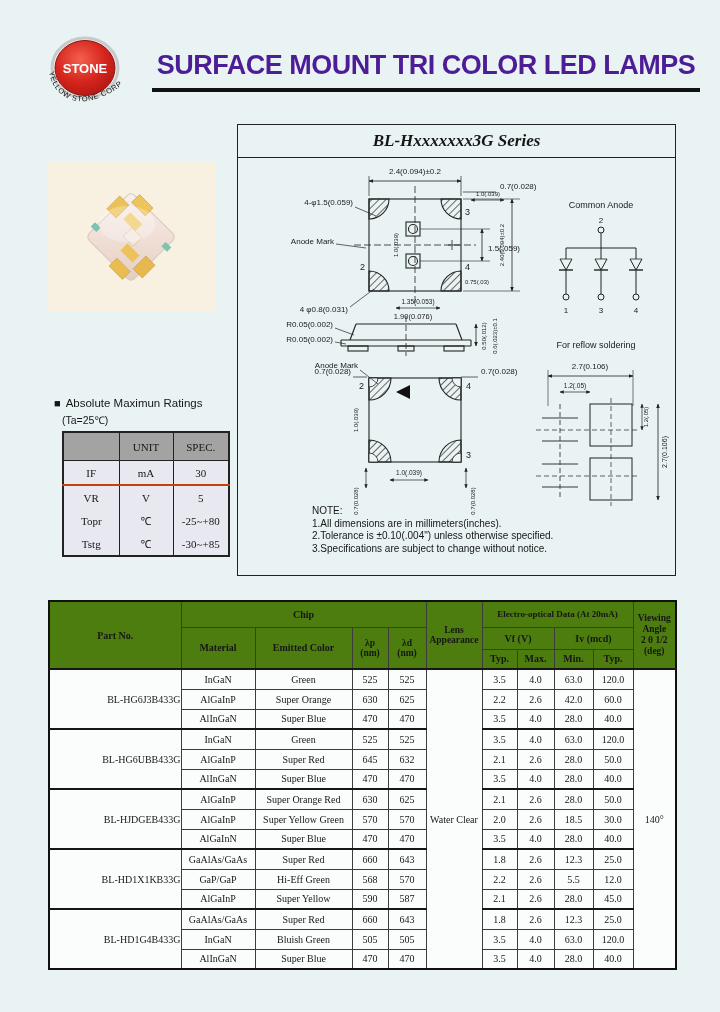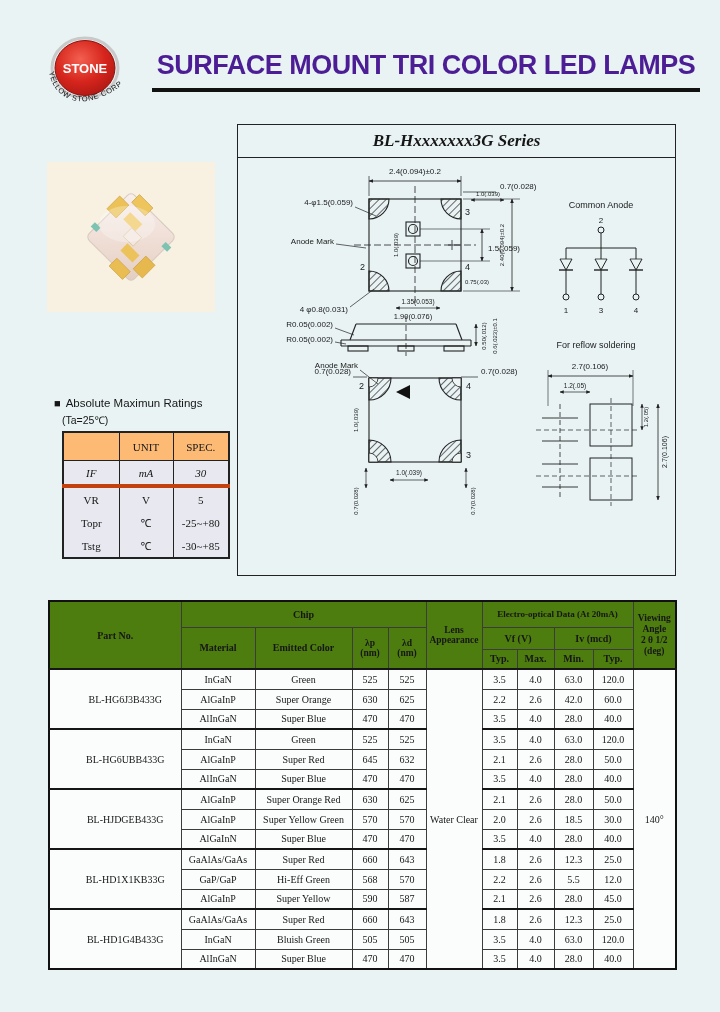--- a/index.html
+++ b/index.html
@@ -22,42 +22,42 @@
   
   .photo{position:absolute;left:47px;top:162px;width:168px;height:150px;}
 
   
   .amr-title{position:absolute;left:54px;top:397px;font-family:"Liberation Sans",sans-serif;font-size:11.5px;font-weight:normal;}
   .amr-title .sq{display:inline-block;margin-right:5px;font-size:11px;}
   .amr-cond{position:absolute;left:62px;top:413px;font-family:"Liberation Sans",sans-serif;font-size:10.5px;}
   .amr{position:absolute;left:62px;top:431px;border-collapse:collapse;border:2px solid #222;
        background:#e7e8f0;font-size:11px;table-layout:fixed;}
   .amr th,.amr td{text-align:center;padding:0;}
-  .amr th{background:#fdba74;height:27px;font-weight:normal;border-bottom:1px solid #222;}
+  .amr th{background:#a3a3a3;height:27px;font-weight:normal;border-bottom:1px solid #222;}
   .amr th + th,.amr td + td{border-left:1px solid #222;}
   .amr td{height:23px;}
-  .amr tbody tr:nth-child(1) td{border-bottom:4px solid #c2410c;font-style:italic;}
+  .amr tbody tr:nth-child(1) td{border-bottom:2px solid #c2410c;}
   .amr tbody tr:nth-child(4) td{border-bottom:2px solid #222;}
 
   
   .note{position:absolute;left:312px;top:505px;font-family:"Liberation Sans",sans-serif;font-size:10px;line-height:12.5px;}
 
   
   .spec{position:absolute;left:48px;top:600px;width:627px;border-collapse:collapse;border:2px solid #111;
         background:#fbfdfd;table-layout:fixed;font-size:10px;}
   .spec th,.spec td{border:1px solid #3c3c3c;text-align:center;padding:0;overflow:hidden;}
   .spec thead th{background:#4d7c0f;font-weight:bold;font-size:10px;}
   .spec thead .h1{height:26px;}
   .spec thead .h2{height:22px;}
   .spec thead .h3{height:20px;}
   .spec thead .eod{font-size:9px;white-space:nowrap;}
   .spec thead .small2{font-size:9.5px;line-height:10px;}
   .spec thead .viewh div{font-size:9.5px;line-height:11px;}
   .spec tbody tr{height:20px;}
-  .spec td.part{text-align:center;padding-left:20px;font-size:10px;}
+  .spec td.part{text-align:right;padding-left:20px;font-size:10px;}
   .spec tr.gstart td{border-top:2px solid #161616;}
 </style>
 </head>
 <body>
 
 <div class="page">
 
   <div class="logo">
     <svg width="82" height="88" viewBox="0 0 82 88">
       <defs>
@@ -314,20 +314,26 @@
           <td>-25~+80</td>
         </tr>
         <tr>
           <td>Tstg</td>
           <td>℃</td>
           <td>-30~+85</td>
         </tr>
       </tbody>
   </table>
 
+  <div class="note">
+    <div>NOTE:</div>
+    <div>1.All dimensions are in millimeters(inches).</div>
+    <div>2.Tolerance is ±0.10(.004") unless otherwise specified.</div>
+    <div>3.Specifications are subject to change without notice.</div>
+  </div>
 
   <table class="spec">
     <colgroup>
       <col style="width:132px">
         <col style="width:74px">
         <col style="width:97px">
       <col style="width:36px">
         <col style="width:38px">
         <col style="width:56px">
       <col style="width:35px">

